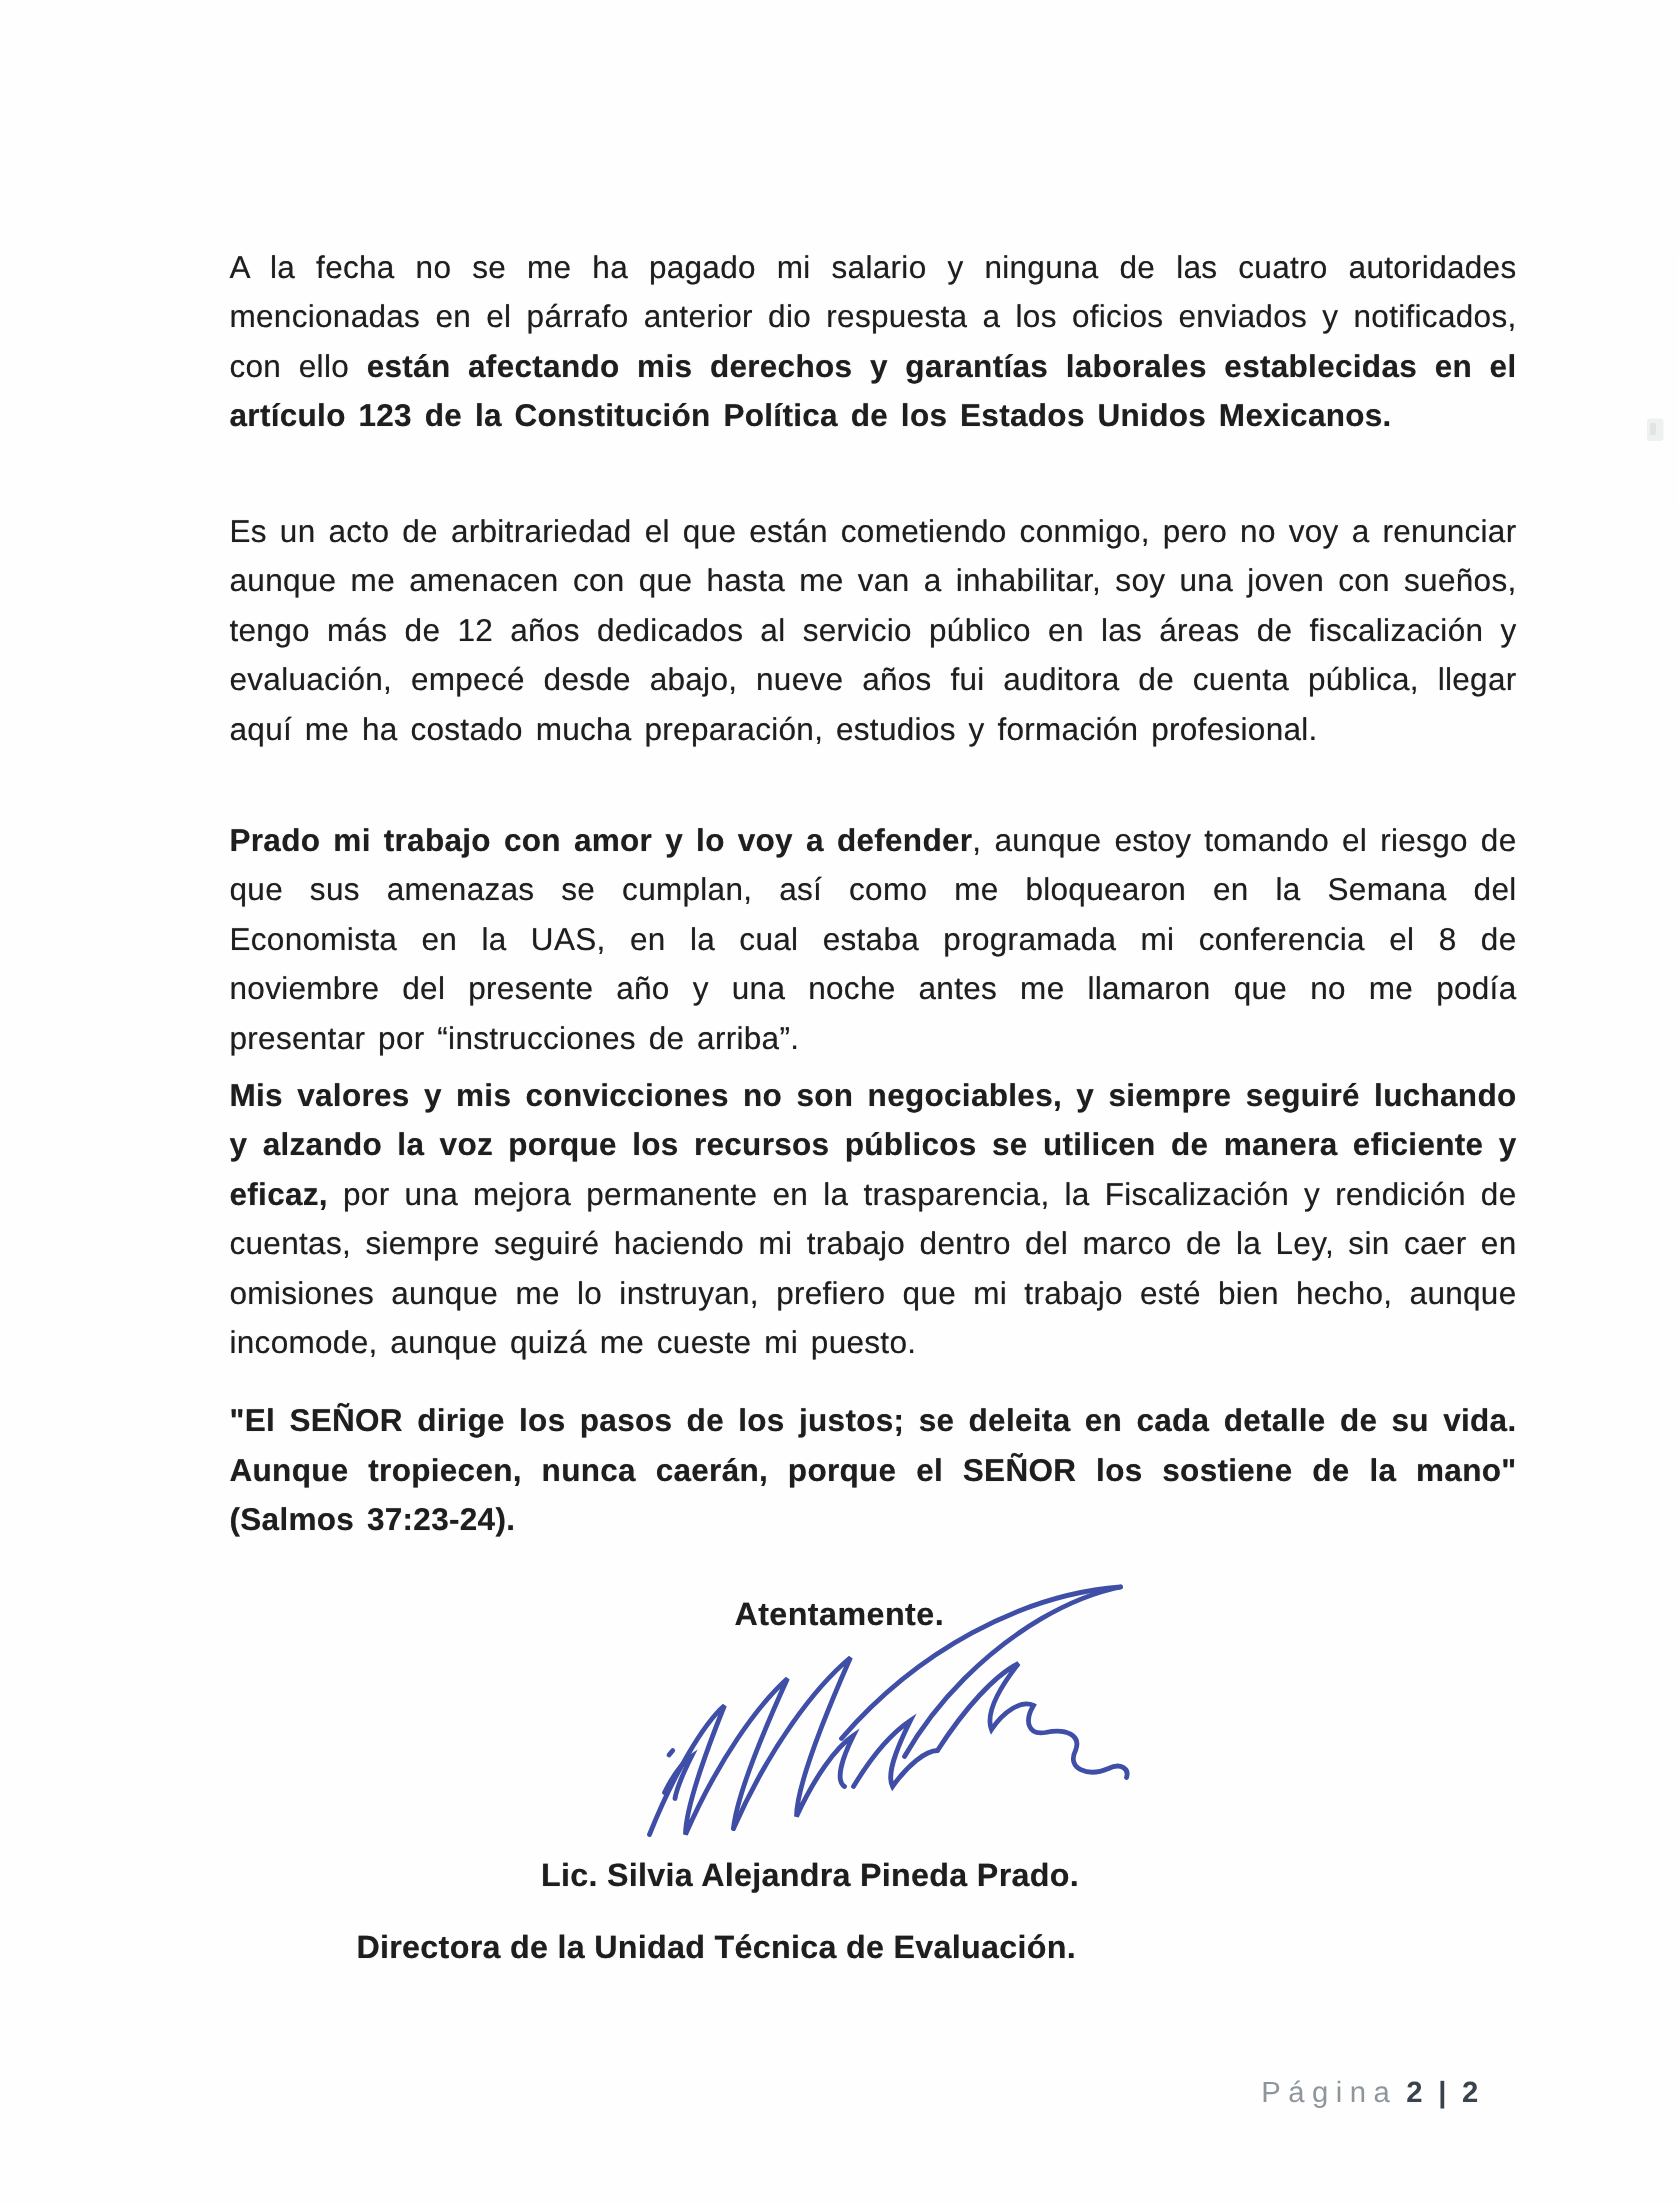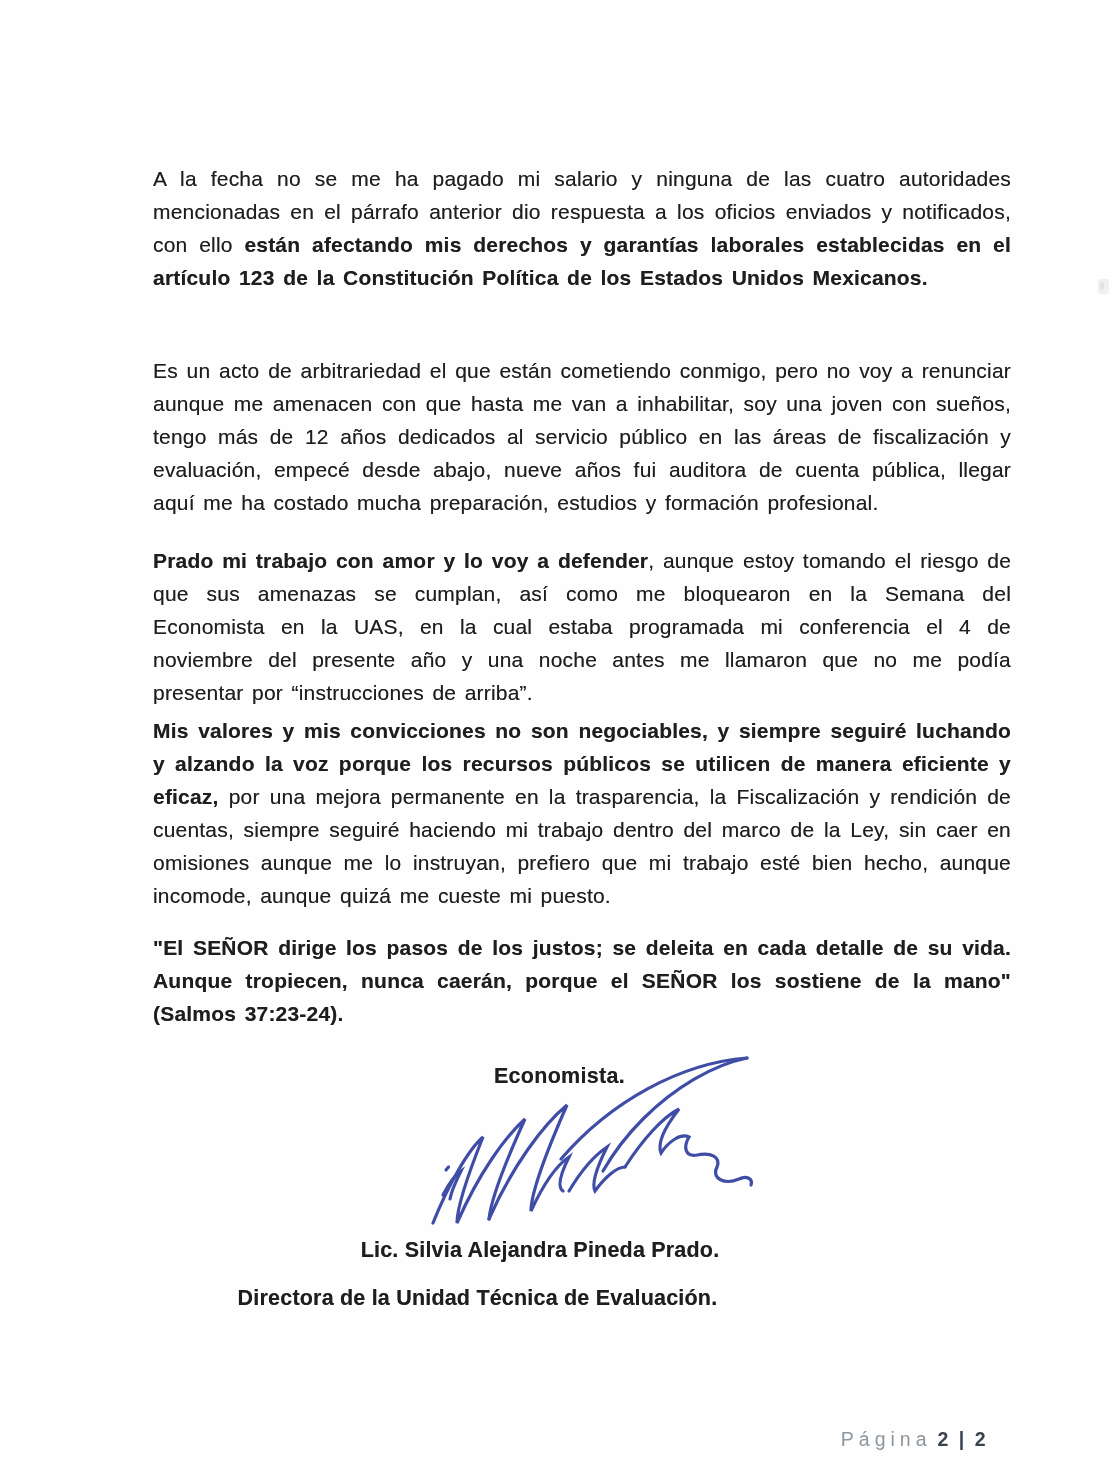--- a/index.html
+++ b/index.html
@@ -20,21 +20,21 @@
     line-height: 33px;
     text-align: justify;
     letter-spacing: 0.2px;
     word-spacing: 2.5px;
     color: #1e1e1e;
     text-shadow: 0 0 0.5px rgba(20,20,20,0.55);
     margin: 16px;
   }
   .para b, .bold { font-weight: bold; }
   .p1 { top: 146px; }
-  .p2 { top: 338px; }
+  .p2 { top: 322px; }
   .p3 { top: 528px; }
   .p4 { top: 698px; }
   .pquote { top: 915px; font-weight: bold; }
   .closing {
     position: absolute;
     top: 1064px;
     left: 0;
     width: 1119px;
     text-align: center;
     font-size: 21.5px;
@@ -69,21 +69,20 @@
     font-size: 21.5px;
     font-weight: bold;
     letter-spacing: 0.2px;
     text-shadow: 0 0 0.5px rgba(20,20,20,0.55);
   }
   .footer {
     position: absolute;
     top: 1384px;
     right: 131px;
     font-size: 19.5px;
-    margin-top: 44px;
   }
   .footer .label {
     color: #8d969c;
     letter-spacing: 5px;
     font-weight: 400;
   }
   .footer .value {
     color: #3a434d;
     font-weight: 600;
     letter-spacing: 2.5px;
@@ -109,27 +108,27 @@
 </style>
 </head>
 <body>
 
 <div class="page">
 
   <p class="para p1"><span>A la fecha no se me ha pagado mi salario y ninguna de las cuatro autoridades mencionadas en el párrafo anterior dio respuesta a los oficios enviados y notificados, con ello </span><span class="bold">están afectando mis derechos y garantías laborales establecidas en el artículo 123 de la Constitución Política de los Estados Unidos Mexicanos.</span></p>
 
   <p class="para p2"><span>Es un acto de arbitrariedad el que están cometiendo conmigo, pero no voy a renunciar aunque me amenacen con que hasta me van a inhabilitar, soy una joven con sueños, tengo más de 12 años dedicados al servicio público en las áreas de fiscalización y evaluación, empecé desde abajo, nueve años fui auditora de cuenta pública, llegar aquí me ha costado mucha preparación, estudios y formación profesional.</span></p>
 
-  <p class="para p3"><span class="bold">Prado mi trabajo con amor y lo voy a defender</span><span>, aunque estoy tomando el riesgo de que sus amenazas se cumplan, así como me bloquearon en la Semana del Economista en la UAS, en la cual estaba programada mi conferencia el 4 de noviembre del presente año y una noche antes me llamaron que no me podía presentar por “instrucciones de arriba”.</span></p>
+  <p class="para p3"><span class="bold">Prado mi trabajo con amor y lo voy a defender</span><span>, aunque estoy tomando el riesgo de que sus amenazas se cumplan, así como me bloquearon en la Semana del Economista en la UAS, en la cual estaba programada mi conferencia el 8 de noviembre del presente año y una noche antes me llamaron que no me podía presentar por “instrucciones de arriba”.</span></p>
 
   <p class="para p4"><span class="bold">Mis valores y mis convicciones no son negociables, y siempre seguiré luchando y alzando la voz porque los recursos públicos se utilicen de manera eficiente y eficaz,</span><span> por una mejora permanente en la trasparencia, la Fiscalización y rendición de cuentas, siempre seguiré haciendo mi trabajo dentro del marco de la Ley, sin caer en omisiones aunque me lo instruyan, prefiero que mi trabajo esté bien hecho, aunque incomode, aunque quizá me cueste mi puesto.</span></p>
 
   <p class="para pquote">"El SEÑOR dirige los pasos de los justos; se deleita en cada detalle de su vida. Aunque tropiecen, nunca caerán, porque el SEÑOR los sostiene de la mano" (Salmos 37:23-24).</p>
 
-  <div class="closing">Economista.</div>
+  <div class="closing">Atentamente.</div>
 
   <div class="signature-wrap">
     <svg width="345" height="195" viewBox="0 0 345 195" fill="none" xmlns="http://www.w3.org/2000/svg">
       <g stroke="#2f3f9f" stroke-width="3.2" stroke-linecap="round" fill="none" opacity="0.92">
 
         <path d="M30,152 C36,140 42,132 48,128 C42,140 38,150 37,156"></path>
         <path d="M33,127 l2.5,-3"></path>
 
         <path d="M20,180 C36,140 56,106 70,94 C54,134 44,164 44,180 C66,130 92,94 112,76 C92,120 78,156 76,176"></path>
 

